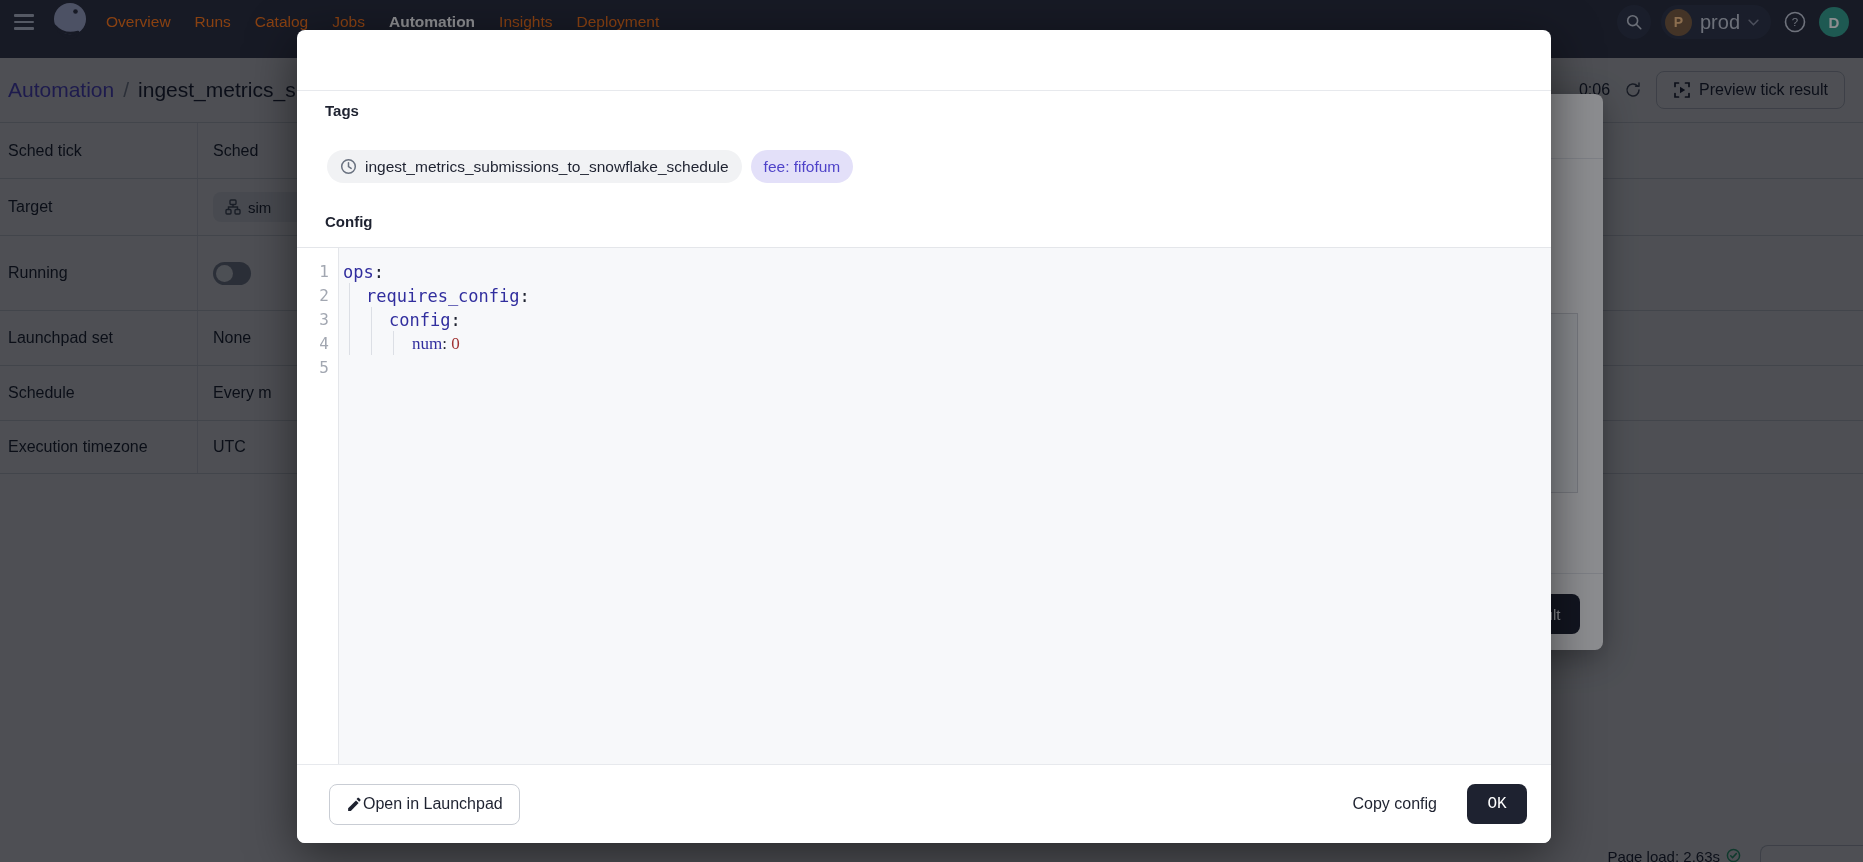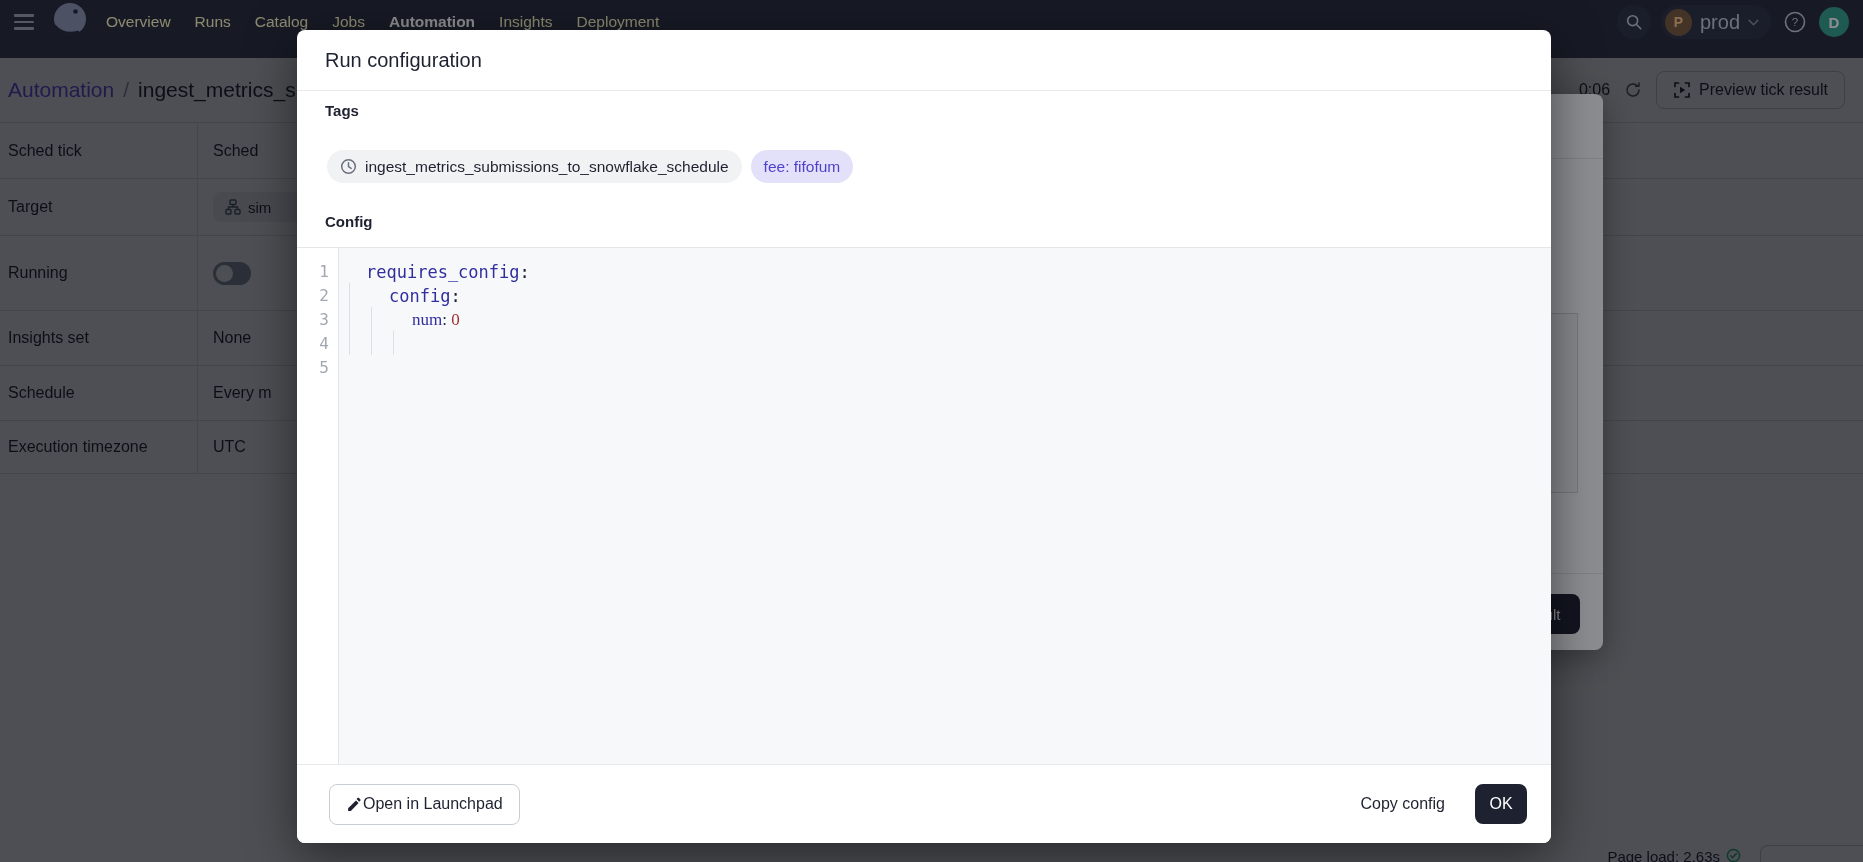--- a/index.html
+++ b/index.html
@@ -10,21 +10,21 @@
   }
   
   .nav {
     position:absolute; left:0; top:0; width:100%; height:58px;
     background:#272b3a; display:flex; align-items:center; padding:0 14px 14px 8px; z-index:1;
   }
   .hamburger { width:34px; height:30px; display:flex; flex-direction:column; justify-content:center; gap:4px; padding:0 6px; cursor:pointer; }
   .hamburger span { display:block; height:2.5px; width:20px; background:#9aa0ae; border-radius:1px; }
   .logo { width:44px; height:44px; margin:0 10px 0 6px; }
   .nav-items { display:flex; align-items:center; gap:16px; list-style:none; }
-  .nav-item { color:#fef9c3; font-size:15.5px; padding:6px 4px; cursor:pointer; white-space:nowrap; }
+  .nav-item { color:#f97316; font-size:15.5px; padding:6px 4px; cursor:pointer; white-space:nowrap; }
   .nav-item.active { color:#ffffff; font-weight:bold; }
   .nav-right { margin-left:auto; display:flex; align-items:center; gap:10px; }
   .icon-btn { width:34px; height:34px; border-radius:17px; background:#2e3345; display:flex; align-items:center; justify-content:center; cursor:pointer; }
   .env-pill { height:34px; border-radius:17px; background:#2e3345; display:flex; align-items:center; gap:8px; padding:0 12px 0 4px; cursor:pointer; }
   .env-badge { width:27px; height:27px; border-radius:50%; background:#7a5c3e; color:#ffc687; font-size:14px; font-weight:bold; display:flex; align-items:center; justify-content:center; }
   .env-name { color:#c4c9d4; font-size:20px; }
   .avatar { width:30px; height:30px; border-radius:50%; background:#35a08c; color:#fff; font-size:15px; font-weight:bold; display:flex; align-items:center; justify-content:center; cursor:pointer; }
   .help-btn { background:none; width:28px; height:28px; }
   
   .page-header {
@@ -86,21 +86,21 @@
   .ind1 { padding-left:23px; } .ind2 { padding-left:46px; } .ind3 { padding-left:69px;font-family:Liberation Serif, serif; }
   .guide { position:absolute; width:1px; background:#dcdfe5; }
   .g-a { left:52px; top:253px; height:72px; }
   .g-b { left:74px; top:277px; height:48px; }
   .g-c { left:96px; top:301px; height:24px; }
   .guide { z-index:51; }
   .modal-footer { position:absolute; left:0; top:734px; width:100%; height:79px; background:#ffffff; border-top:1px solid #e7e9ed; border-radius:0 0 8px 8px; display:flex; align-items:center; padding:0 24px 0 32px; }
   .launchpad-btn { height:41px; border:1px solid #c9cdd4; border-radius:8px; background:#fff; display:flex; align-items:center; padding:0 16px; font-size:16px; color:#1e2230; cursor:pointer; }
   .footer-right { margin-left:auto; display:flex; align-items:center; gap:30px; }
   .copy-config { font-size:16px; color:#1e2230; background:none; border:none; cursor:pointer; font-family:inherit; }
-  .ok-btn { width:52px; height:40px; background:#1e2230; color:#ffffff; border:none; border-radius:8px; font-size:16px; cursor:pointer; font-family:Liberation Sans, sans-serif; }
+  .ok-btn { width:60px; height:40px; background:#1e2230; color:#ffffff; border:none; border-radius:8px; font-size:16px; cursor:pointer; font-family:Liberation Mono, monospace; }
   svg { display:block; }
 </style>
 </head>
 <body>
 
 <div class="stage">
 
   <nav class="nav">
     <div class="hamburger">
         <span></span>
@@ -204,21 +204,21 @@
     </div>
     <div class="info-row" style="height:75px">
       <div class="info-label">Running</div>
       <div class="info-value">
         <div class="toggle">
             <div class="knob"></div>
           </div>
       </div>
     </div>
     <div class="info-row" style="height:55px">
-      <div class="info-label">Insights set</div>
+      <div class="info-label">Launchpad set</div>
       <div class="info-value">None</div>
     </div>
     <div class="info-row" style="height:55px">
       <div class="info-label">Schedule</div>
       <div class="info-value">Every m</div>
     </div>
     <div class="info-row" style="height:54px">
       <div class="info-label">Execution timezone</div>
       <div class="info-value">UTC</div>
     </div>
@@ -238,21 +238,20 @@
   <div class="behind-dialog">
     <div class="bd-divider"></div>
     <div class="bd-editor"></div>
     <div class="bd-footer-line"></div>
     <div class="bd-button">Preview tick result</div>
   </div>
 
   <div class="dim-all"></div>
 
   <div class="modal">
-    <div class="modal-title">Run configuration</div>
     <div class="modal-divider"></div>
 
     <div class="section-label tags-label">Tags</div>
     <div class="tag-row">
       <span class="tag">
         <span class="clock">
           <svg width="17" height="17" viewBox="0 0 18 18">
               <circle cx="9" cy="9" r="7.2" stroke="currentColor" stroke-width="1.6" fill="none"></circle>
               <path d="M9 5v4.2l2.8 1.8" stroke="currentColor" stroke-width="1.6" fill="none" stroke-linecap="round"></path>
             </svg>
@@ -266,20 +265,21 @@
 
     <div class="editor">
       <div class="gutter">
         <div>1</div>
         <div>2</div>
         <div>3</div>
         <div>4</div>
         <div>5</div>
       </div>
       <div class="code-pane">
+        <div class="code-line"><span class="ck">ops</span><span class="cp">:</span></div>
         <div class="code-line ind1"><span class="ck">requires_config</span><span class="cp">:</span></div>
         <div class="code-line ind2"><span class="ck">config</span><span class="cp">:</span></div>
         <div class="code-line ind3"><span class="ck">num</span><span class="cp">:</span><span class="cv"> </span><span class="cv">0</span></div>
         <div class="code-line"></div>
       </div>
     </div>
     <div class="guide g-a"></div>
     <div class="guide g-b"></div>
     <div class="guide g-c"></div>
 

